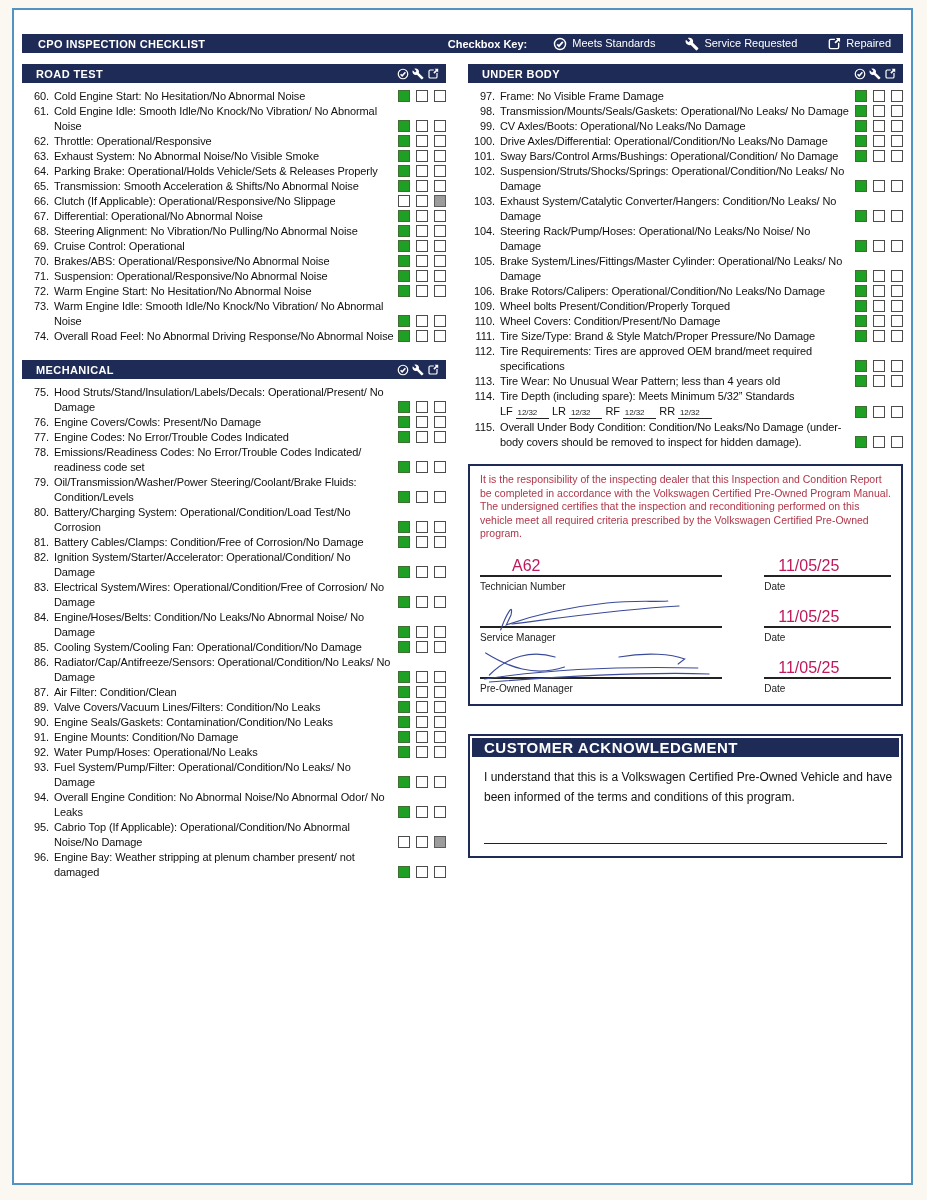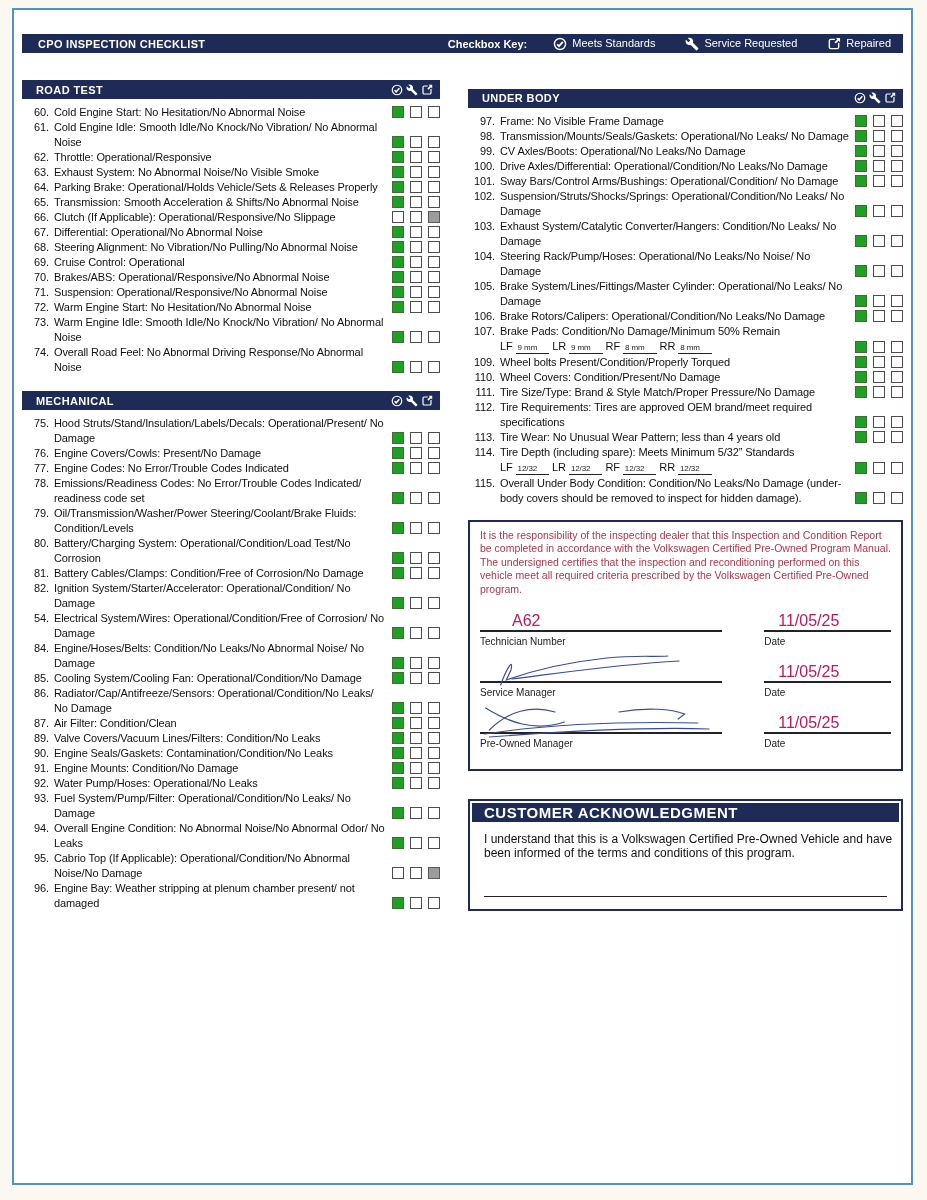--- a/index.html
+++ b/index.html
@@ -24,21 +24,21 @@
     padding:0 12px 0 16px;
     font-size:11px;
   }
   .tb-title { flex:1; font-weight:bold; letter-spacing:.3px; }
   .tb-key { font-weight:bold; margin-right:26px; }
   .legend-wrap { display:flex; align-items:center; gap:30px; }
   .legend-item { display:flex; gap:5px; }
   .key-icon { width:14px; height:14px; display:inline-flex; }
   .key-icon svg { width:14px; height:14px; }
   
-  .columns { margin:27px 8px 0 8px; display:flex; gap:28px;align-items:flex-end; }
+  .columns { margin:11px 8px 0 8px; display:flex; gap:22px; }
   .col { width:435px; }
   .sec-gap { margin-top:16px; }
   
   .sec-bar {
     height:19px; background:#1d2b56; color:#fff;
     display:flex; align-items:center;
     padding:0 7px 0 14px;
   }
   .sec-title { flex:1; font-weight:bold; font-size:11px; letter-spacing:.4px; }
   .sec-icons { display:flex; gap:3px; align-items:center; }
@@ -61,21 +61,21 @@
   .meas { font-size:11px; }
   .mval {
     font-size:8px; color:#222;
     border-bottom:1px solid #222;
     padding:0 12px 1px 2px;
   }
   
   .cert-box {
     border:2px solid #1d2b56;
     margin-top:14px;
-    padding:7px 10px 20px 10px;
+    padding:7px 10px 10px 10px;
   }
   .cert-text { color:#b03648; font-size:10.5px; line-height:13.5px; }
   .sig-row { display:flex; gap:42px; margin-top:10px; }
   .sig-left { width:258px; }
   .sig-right { width:135px; }
   .sig-line {
     border-bottom:2px solid #222;
     height:26px; position:relative;
     display:flex; align-items:flex-end;
     font-size:16px; color:#be185d;
@@ -85,21 +85,21 @@
   .sig-label { font-size:10px; color:#222; margin-top:4px; }
   .sig-svg { position:absolute; left:0; bottom:-8px; width:100%; height:46px; overflow:visible; pointer-events:none; }
   .sig-svg path { stroke:#3a4a9a; stroke-width:1.2; fill:none; stroke-linecap:round; }
   
   .ack-box { border:2px solid #1d2b56; margin-top:28px; padding-bottom:12px; }
   .ack-bar {
     margin:2px; height:19px; background:#1d2b56;
     display:flex; align-items:center; padding-left:12px;
     color:#fff; font-weight:bold; font-size:15px; letter-spacing:.5px;
   }
-  .ack-text { font-size:12px; line-height:14px; padding:8px 0 0 14px; }
+  .ack-text { font-size:12px; line-height:20px; padding:8px 0 0 14px; }
   .ack-line { border-bottom:1.5px solid #222; margin:36px 14px 0 14px; }
 </style>
 </head>
 <body>
 
 <div class="page">
 
   <div class="topbar">
     <span class="tb-title">CPO INSPECTION CHECKLIST</span>
     <span class="tb-key">Checkbox Key:</span>
@@ -386,21 +386,21 @@
             <div class="item">
               <div class="num">82.</div>
               <div class="txt">Ignition System/Starter/Accelerator: Operational/Condition/ No Damage</div>
               <div class="boxes">
                 <span class="cb on"></span>
                 <span class="cb"></span>
                 <span class="cb"></span>
               </div>
             </div>
             <div class="item">
-              <div class="num">54.</div>
+              <div class="num">83.</div>
               <div class="txt">Electrical System/Wires: Operational/Condition/Free of Corrosion/ No Damage</div>
               <div class="boxes">
                 <span class="cb on"></span>
                 <span class="cb"></span>
                 <span class="cb"></span>
               </div>
             </div>
             <div class="item">
               <div class="num">84.</div>
               <div class="txt">Engine/Hoses/Belts: Condition/No Leaks/No Abnormal Noise/ No Damage</div>
@@ -615,29 +615,20 @@
               <div class="txt">Brake System/Lines/Fittings/Master Cylinder: Operational/No Leaks/ No Damage</div>
               <div class="boxes">
                 <span class="cb on"></span>
                 <span class="cb"></span>
                 <span class="cb"></span>
               </div>
             </div>
             <div class="item">
               <div class="num">106.</div>
               <div class="txt">Brake Rotors/Calipers: Operational/Condition/No Leaks/No Damage</div>
-              <div class="boxes">
-                <span class="cb on"></span>
-                <span class="cb"></span>
-                <span class="cb"></span>
-              </div>
-            </div>
-            <div class="item">
-              <div class="num">107.</div>
-              <div class="txt">Brake Pads: Condition/No Damage/Minimum 50% Remain<div class="meas">LF <span class="mval">9 mm</span> LR <span class="mval">9 mm</span> RF <span class="mval">8 mm</span> RR <span class="mval">8 mm</span> </div></div>
               <div class="boxes">
                 <span class="cb on"></span>
                 <span class="cb"></span>
                 <span class="cb"></span>
               </div>
             </div>
             <div class="item">
               <div class="num">109.</div>
               <div class="txt">Wheel bolts Present/Condition/Properly Torqued</div>
               <div class="boxes">

